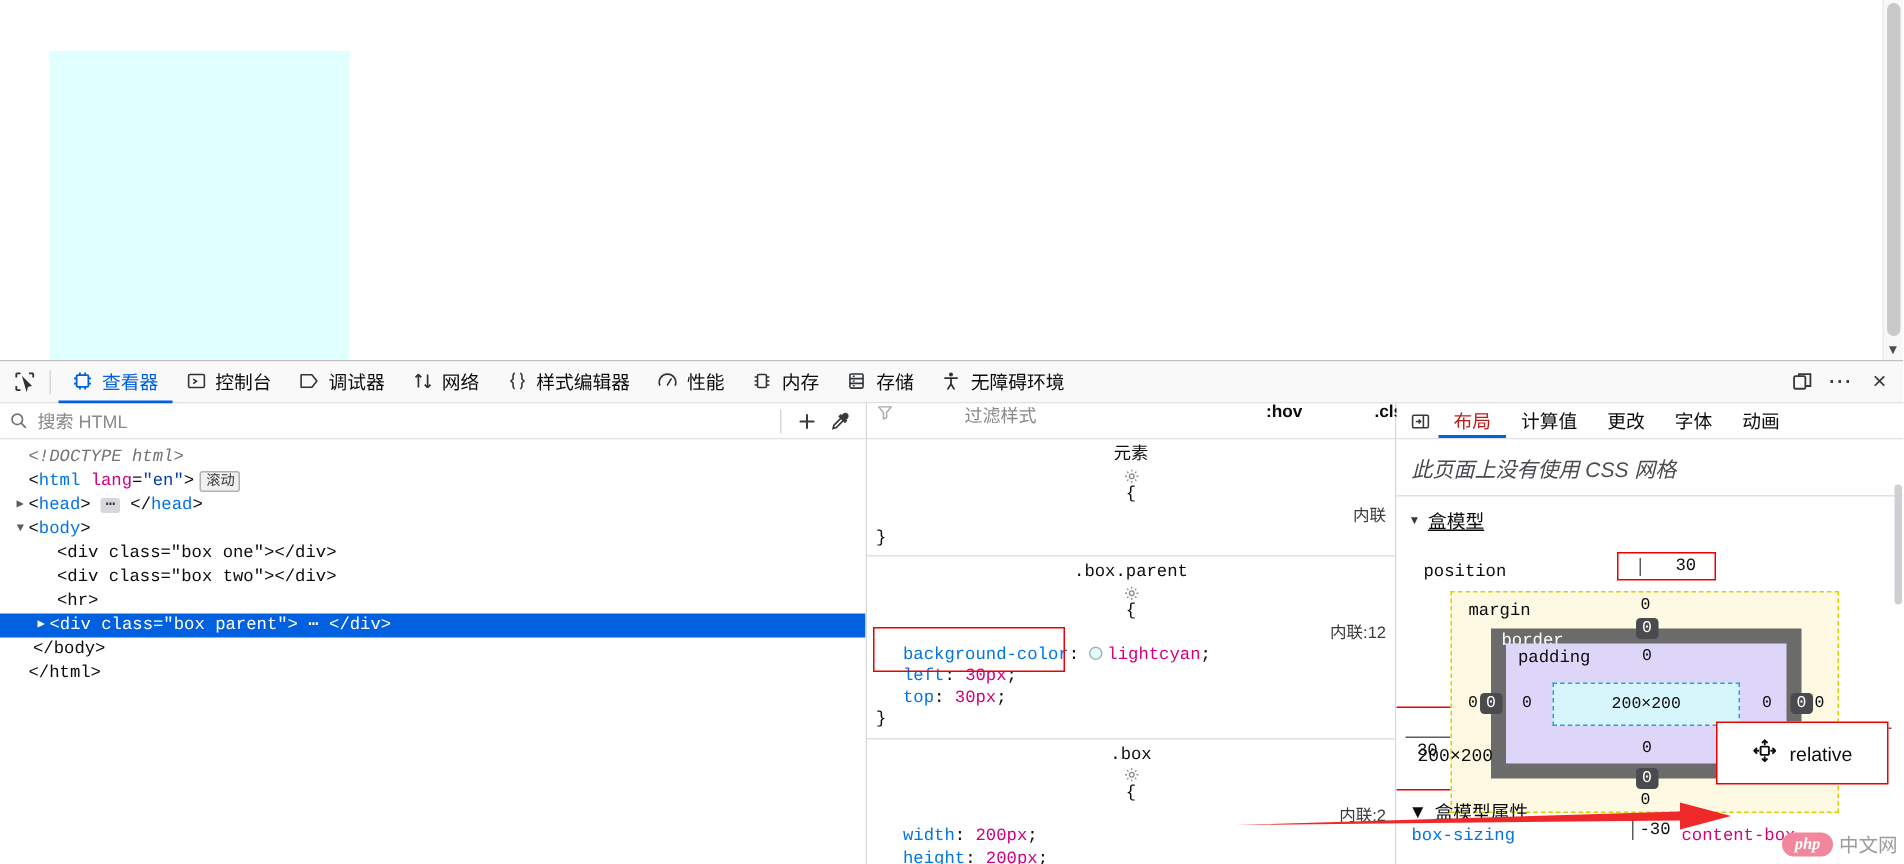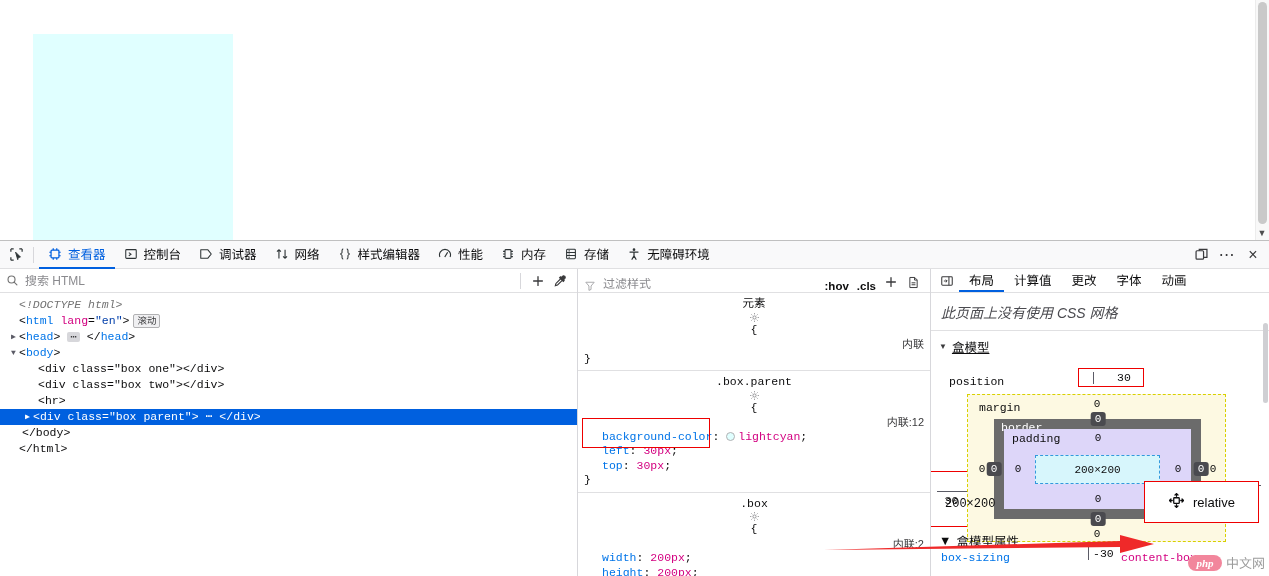--- a/index.html
+++ b/index.html
@@ -135,21 +135,21 @@
   .ellipsis-node {
     display: inline-block; background: #d7d7db; border-radius: 2px;
     padding: 0 3px; line-height: 10px; font-size: 11px; color: #3a3a3c;
     vertical-align: middle;
   }
 
   
   .rules-toolbar {
     height: 24px; flex: 0 0 24px;
     background: #ffffff; border-bottom: 1px solid #e0e0e2;
-    display: flex; align-items: flex-end; padding: 0 6px;
+    display: flex; align-items: flex-start; padding: 0 6px; gap: 40px;
   }
   .filter-icon { width: 12px; height: 12px; margin-right: 5px; color: #a9a9ac; }
   .rules-filter-input {
     flex: 1 1 auto; border: 0; outline: 0; background: transparent;
     font-size: 12px; color: #0c0c0d; font-family: "Liberation Sans", sans-serif;
   }
   .rules-filter-input::placeholder { color: #8a8a8e; }
   .pseudo-btn { font-weight: bold; font-size: 11.5px; color: #0c0c0d; padding: 0 4px; }
   .rules-body {
     flex: 1 1 auto; overflow: hidden; background: #fff;
@@ -182,21 +182,21 @@
   .layout-tabs {
     height: 24px; flex: 0 0 24px;
     background: #fff; border-bottom: 1px solid #e0e0e2;
     display: flex; align-items: stretch; padding-left: 4px;
   }
   .lt-icon { display: flex; align-items: center; justify-content: center; width: 24px; color: #3a3a3c; }
   .lt-tab {
     display: flex; align-items: center; padding: 0 10px; font-size: 12.5px;
     color: #0c0c0d; border-bottom: 2px solid transparent; white-space: nowrap;
   }
-  .lt-tab.active { color: #000000; border-bottom-color: #0060df; }
+  .lt-tab.active { color: #b91c1c; border-bottom-color: #0060df; }
   .layout-body { flex: 1 1 auto; overflow: hidden; position: relative; background: #fff; }
   .no-grid-msg {
     font-style: italic; color: #4a4a4f; font-size: 14px;
     padding: 9px 10px 8px 10px; border-bottom: 1px solid #e0e0e2;
   }
   .section-head {
     display: flex; align-items: center; gap: 5px;
     padding: 6px 8px 5px 8px; font-size: 12.5px; color: #0c0c0d;
   }
   .section-head .caret { font-size: 8px; color: #3a3a3c; }

